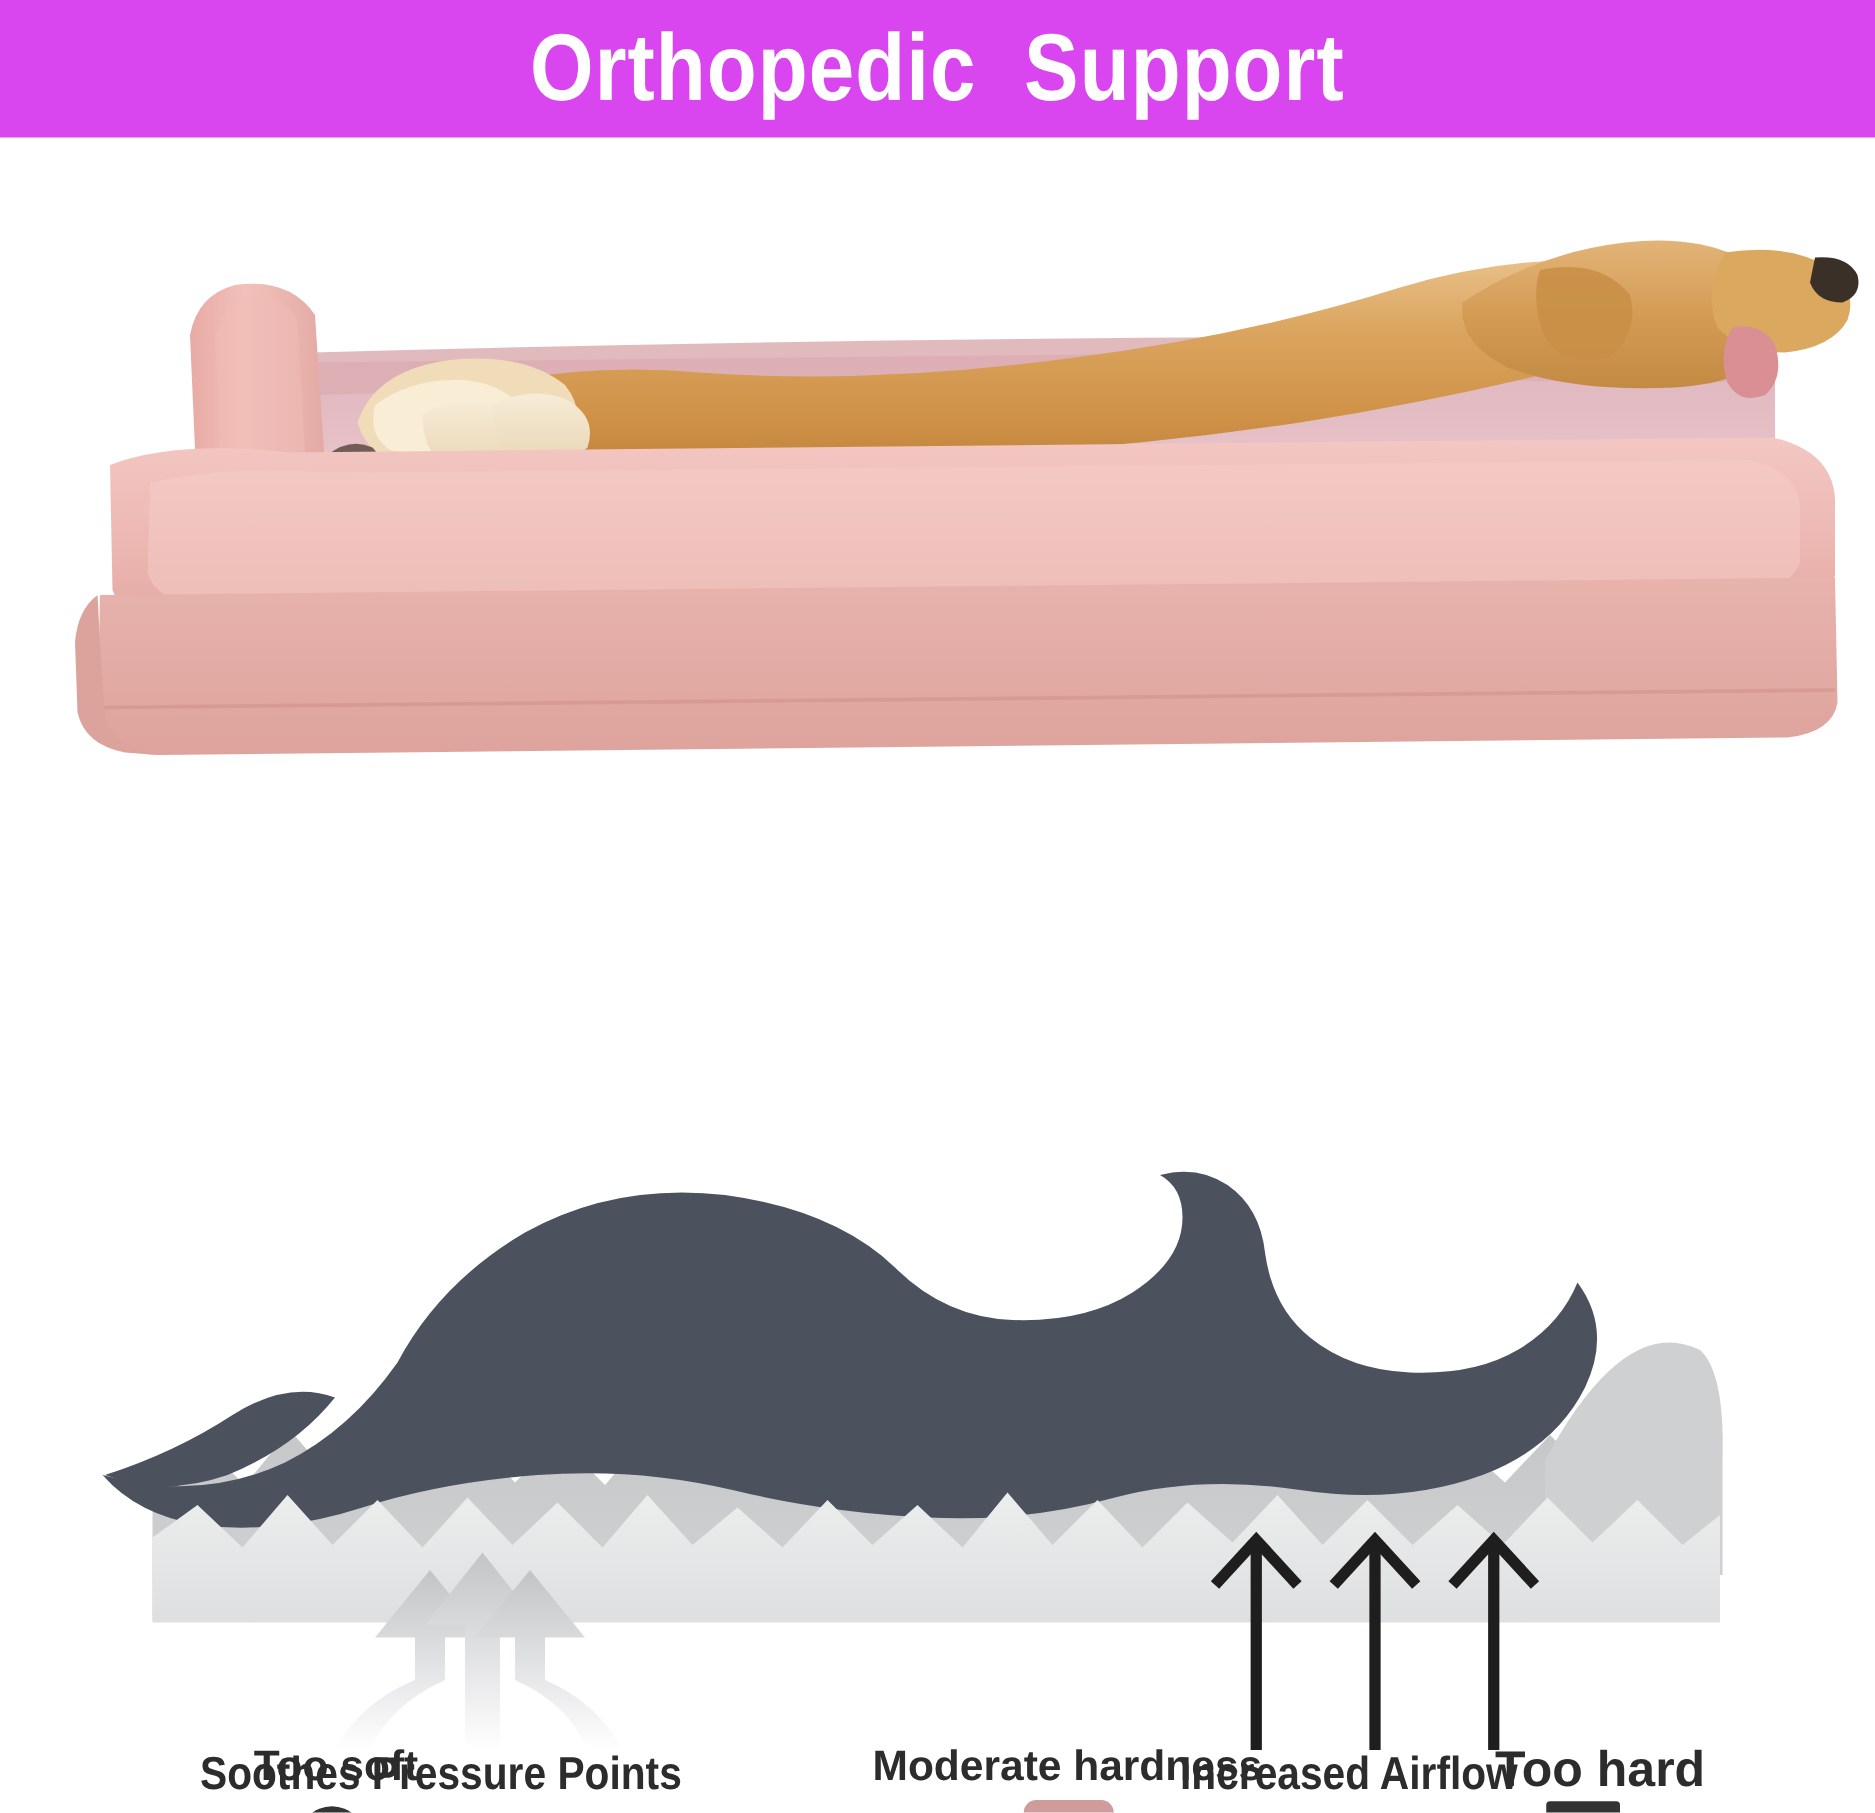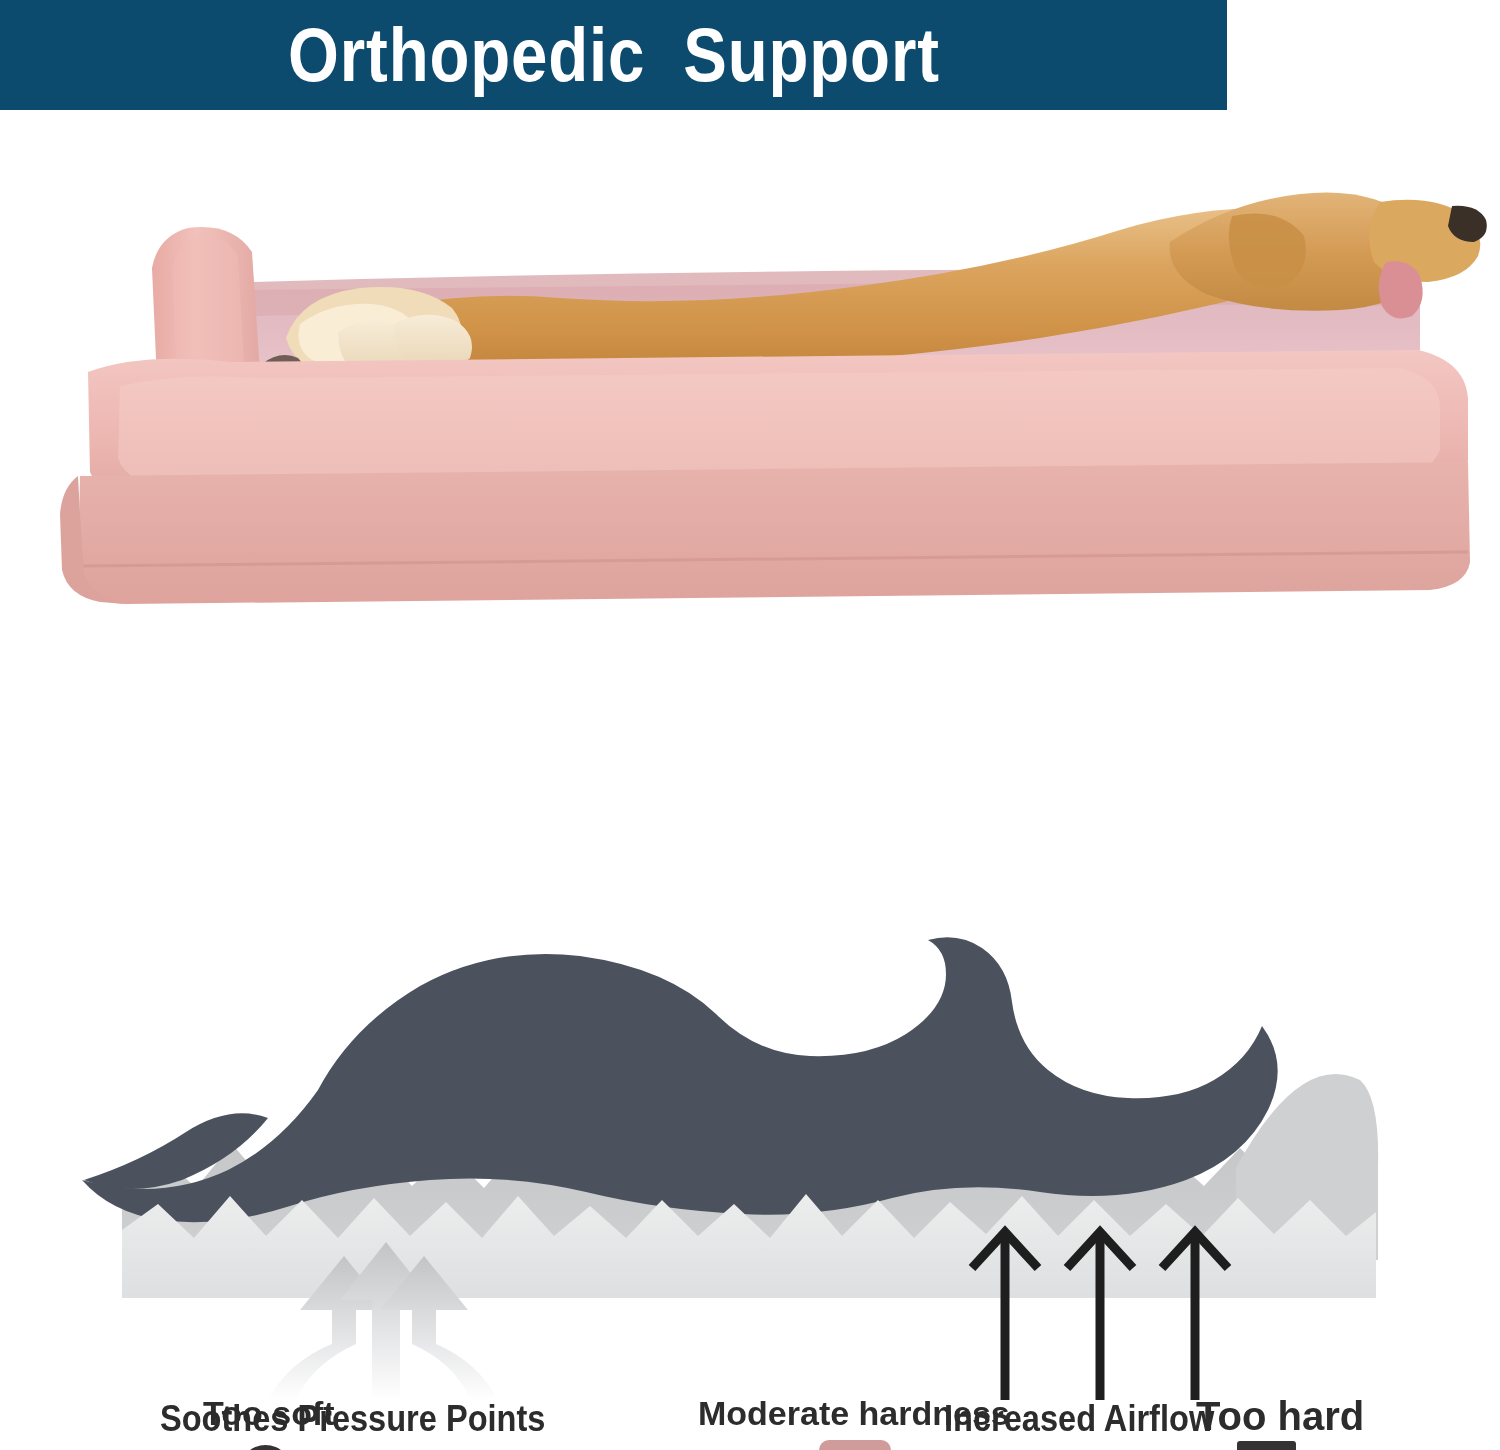--- a/index.html
+++ b/index.html
@@ -6,22 +6,22 @@
   html,body { width:1500px; height:1450px; }
   body {
     background:#ffffff;
     font-family:"Liberation Sans", sans-serif;
     position:relative;
     overflow:hidden;
   }
 
   
   .header-bar{
-    position:absolute; left:0; top:0; width:1227px; height:110px;
-    background:#0c4a6e;
+    position:absolute; left:0; top:0; width:1500px; height:110px;
+    background:#d946ef;
     display:flex; align-items:center; justify-content:center;
   }
   .header-title{
     color:#ffffff;
     font-size:76px;
     font-weight:bold;
     letter-spacing:1px;
     font-family:"Liberation Sans Narrow","Liberation Sans",sans-serif;
     transform:scaleX(0.86);
     white-space:pre;

